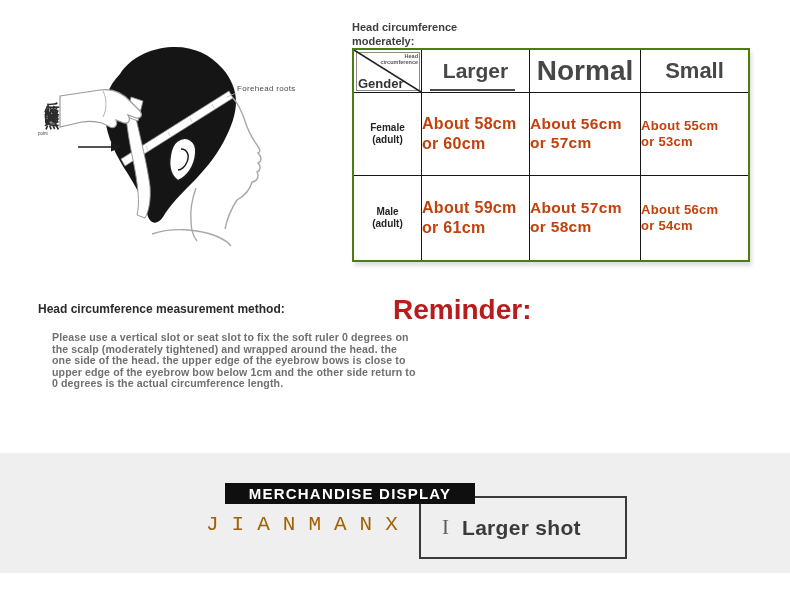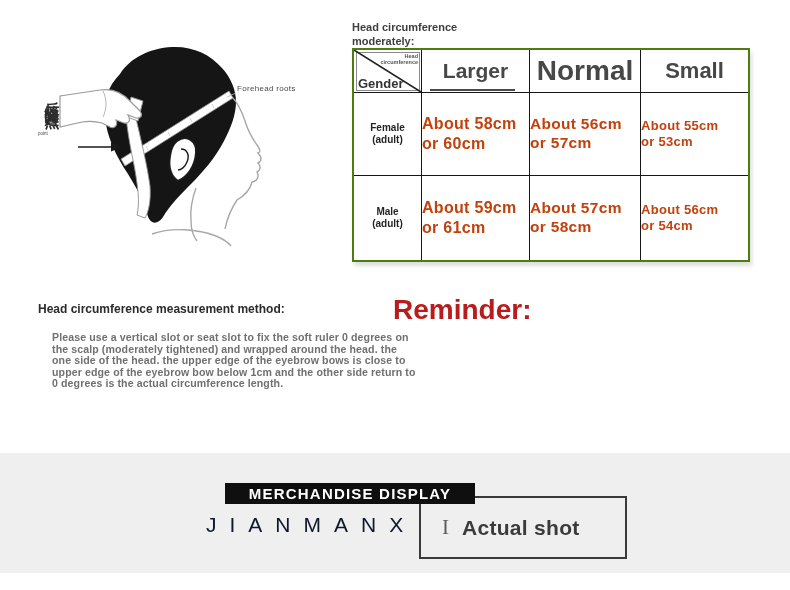--- a/index.html
+++ b/index.html
@@ -48,22 +48,22 @@
   
   .reminder-h{position:absolute;left:393px;top:294px;font-size:28px;font-weight:bold;color:#b91c1c;}
   .reminder-p{position:absolute;left:394px;top:336px;font-size:8.6px;font-weight:600;
     color:#989898;line-height:10px;}
 
   
   .band{position:absolute;left:0;top:453px;width:790px;height:120px;background:#efefef;}
   .ribbon{position:absolute;left:225px;top:483px;width:250px;height:21px;background:#0f0f0f;
     color:#fff;display:flex;align-items:center;justify-content:center;font-size:15px;
     font-weight:700;letter-spacing:1.2px;z-index:3;}
-  .brand-letters{position:absolute;left:206px;top:513px;font-family:Liberation Sans, sans-serif;
-    font-size:21px;color:#0f172a;letter-spacing:13px;z-index:1;}
+  .brand-letters{position:absolute;left:206px;top:513px;font-family:Liberation Mono, monospace;
+    font-size:21px;color:#a16207;letter-spacing:13px;z-index:1;}
   .actual-box{position:absolute;left:419px;top:496px;width:204px;height:59px;
     border:2px solid #3a3a3a;display:flex;align-items:center;z-index:2;}
   .boxed-letter{font-family:"Liberation Serif", serif;font-size:21px;color:#5c5c5c;margin-left:21px;}
   .actual-shot{font-size:21px;font-weight:bold;color:#3b3b3b;margin-left:13px;letter-spacing:.3px;}
 </style>
 </head>
 <body>
 
 <div class="page">
 
@@ -192,17 +192,17 @@
     <div>upper edge of the eyebrow bow below 1cm and the other side return to</div>
     <div>0 degrees is the actual circumference length.</div>
   </div>
 
   <div class="reminder-h">Reminder:</div>
 
   <div class="band"></div>
   <div class="brand-letters">JIANMANX</div>
   <div class="actual-box">
     <span class="boxed-letter">I</span>
-    <span class="actual-shot">Actual shot</span>
+    <span class="actual-shot">Larger shot</span>
   </div>
   <div class="ribbon">MERCHANDISE DISPLAY</div>
 
 </div>
 
 </body></html>

